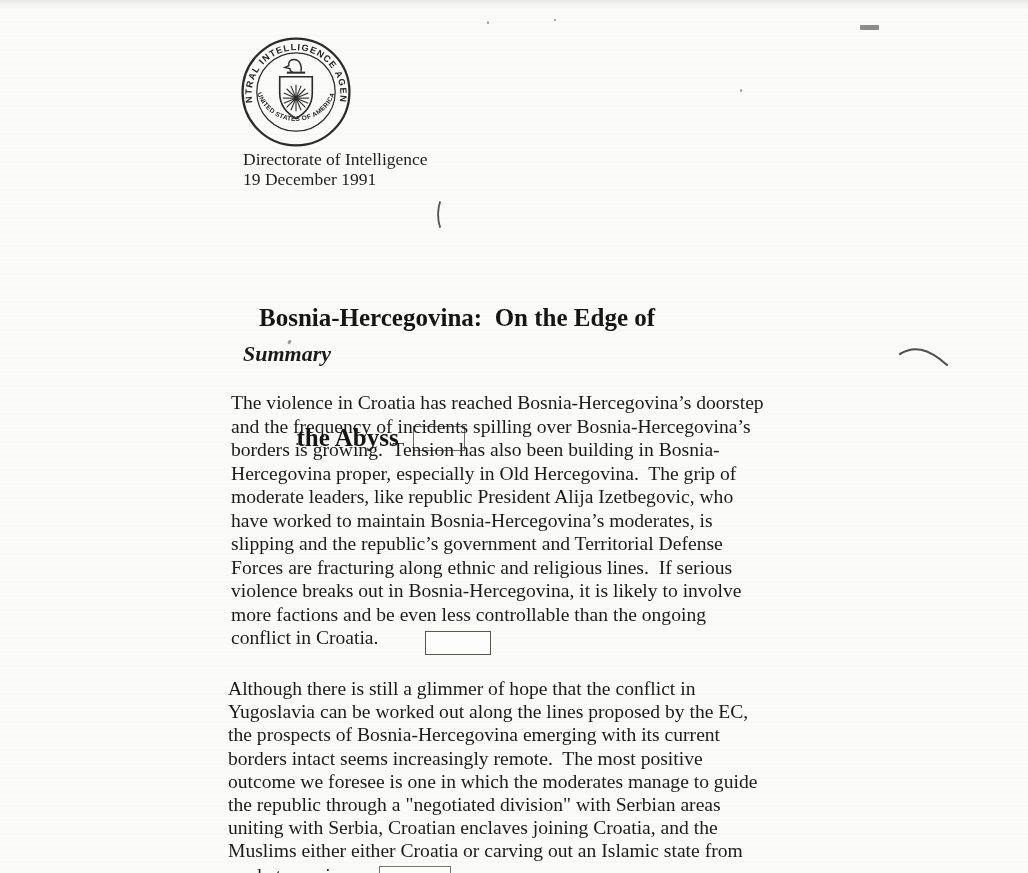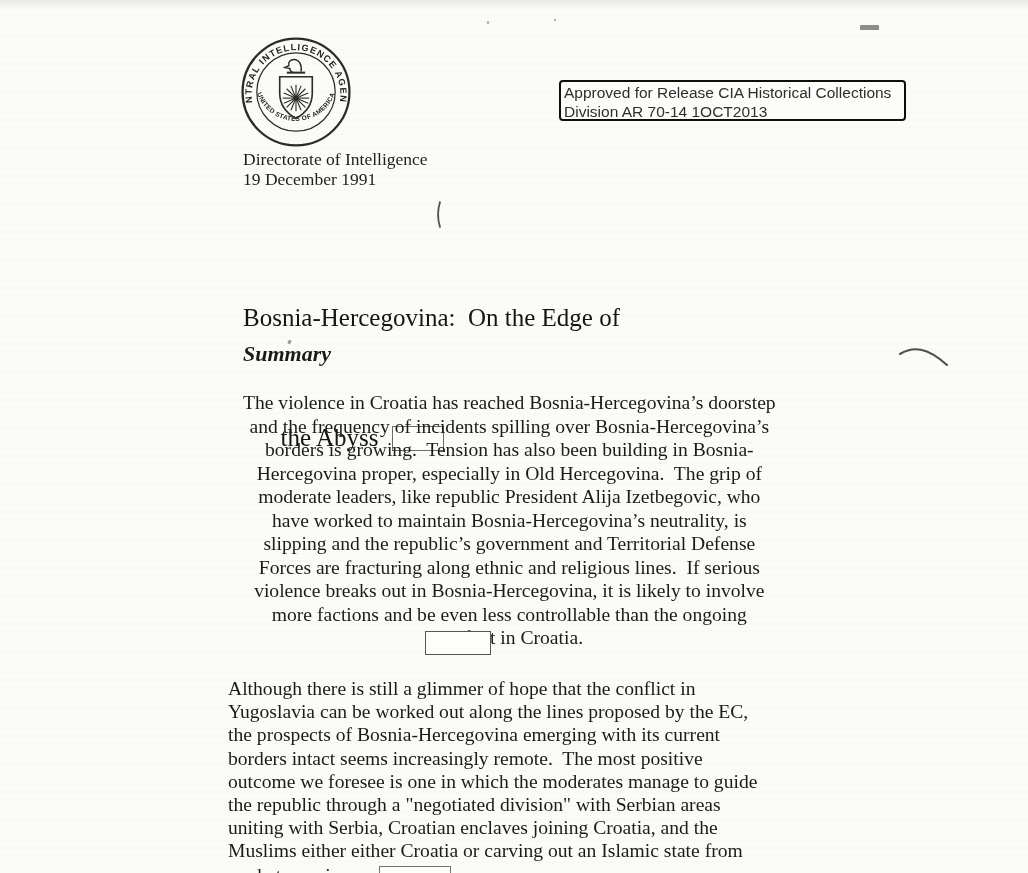--- a/index.html
+++ b/index.html
@@ -31,35 +31,35 @@
     padding:1px 2px 0 3px;box-sizing:border-box;white-space:nowrap;
   }
 
   
   #orgdate{left:243px;top:150px;font-size:17.5px;line-height:19.5px;color:#1e1e1c;}
 
   
   #pen-tick{left:433px;top:200px;width:12px;height:30px;}
 
   
-  #doc-title{left:243px;top:243px;font-size:25px;font-weight:normal;line-height:30px;color:#151513;white-space:pre;}
+  #doc-title{left:259px;top:243px;font-size:25px;font-weight:bold;line-height:30px;color:#151513;white-space:pre;}
   .redaction{
     display:inline-block;width:50px;height:23px;
     border:1.5px solid #6d6d66;background:#fdfdfb;
     vertical-align:-5px;margin-left:14px;
   }
   #redaction-1{left:425px;top:631px;width:64px;height:22px;border:1.5px solid #57574f;background:#fdfdfb;}
   #redaction-2{left:379px;top:866px;width:70px;height:14px;border:1.5px solid #74746c;background:#fdfdfb;}
 
   
   #summary-heading{left:243px;top:341px;font-size:22px;font-weight:bold;font-style:italic;color:#1a1a18;}
 
   
   .para{font-size:19.6px;line-height:23.5px;color:#1b1b19;}
-  #para1{left:243px;top:391px;text-align:center;}
+  #para1{left:231px;top:391px;}
   #para2{left:228px;top:677px;line-height:23.2px;}
   .tline{white-space:pre;}
 
   
   #swoosh{left:896px;top:343px;width:62px;height:28px;}
   
   #top-dash{left:860px;top:25px;width:19px;height:4.5px;background:#8d8d87;border-radius:1px;}
 
   #seal{left:240px;top:36px;width:112px;height:112px;}
 </style>
@@ -101,24 +101,20 @@
       <line x1="45.8" y1="51.8" x2="64.2" y2="70.2"></line>
       <line x1="45.8" y1="70.2" x2="64.2" y2="51.8"></line>
       <line x1="43" y1="56" x2="67" y2="66"></line>
       <line x1="50" y1="49" x2="60" y2="73"></line>
       <line x1="50" y1="73" x2="60" y2="49"></line>
       <line x1="43" y1="66" x2="67" y2="56"></line>
       <circle cx="55" cy="61" r="2.6" fill="#2b2b27" stroke="none"></circle>
     </g>
   </svg>
 
-  <div id="stamp" class="abs">
-    <div>Approved for Release CIA Historical Collections</div>
-    <div>Division AR 70-14 1OCT2013</div>
-  </div>
 
   <div id="orgdate" class="abs">
     <div>Directorate of Intelligence</div>
     <div>19 December 1991</div>
   </div>
 
   <svg id="pen-tick" class="abs" viewBox="0 0 12 30">
     <path d="M7,2 C4.5,10 4.5,19 7,27" fill="none" stroke="#55554f" stroke-width="1.8" stroke-linecap="round"></path>
   </svg>
 
@@ -134,21 +130,21 @@
   <svg id="swoosh" class="abs" viewBox="0 0 62 28">
     <path d="M4,11 C17,3 31,4 51,22" fill="none" stroke="#504f49" stroke-width="2.1" stroke-linecap="round"></path>
   </svg>
 
   <div id="para1" class="abs para">
       <div class="tline">The violence in Croatia has reached Bosnia-Hercegovina’s doorstep</div>
       <div class="tline">and the frequency of incidents spilling over Bosnia-Hercegovina’s</div>
       <div class="tline">borders is growing.  Tension has also been building in Bosnia-</div>
       <div class="tline">Hercegovina proper, especially in Old Hercegovina.  The grip of</div>
       <div class="tline">moderate leaders, like republic President Alija Izetbegovic, who</div>
-      <div class="tline">have worked to maintain Bosnia-Hercegovina’s neutrality, is</div>
+      <div class="tline">have worked to maintain Bosnia-Hercegovina’s moderates, is</div>
       <div class="tline">slipping and the republic’s government and Territorial Defense</div>
       <div class="tline">Forces are fracturing along ethnic and religious lines.  If serious</div>
       <div class="tline">violence breaks out in Bosnia-Hercegovina, it is likely to involve</div>
       <div class="tline">more factions and be even less controllable than the ongoing</div>
       <div class="tline">conflict in Croatia.</div>
     </div>
   <div id="redaction-1" class="abs"></div>
 
   <div id="para2" class="abs para">
       <div class="tline">Although there is still a glimmer of hope that the conflict in</div>

